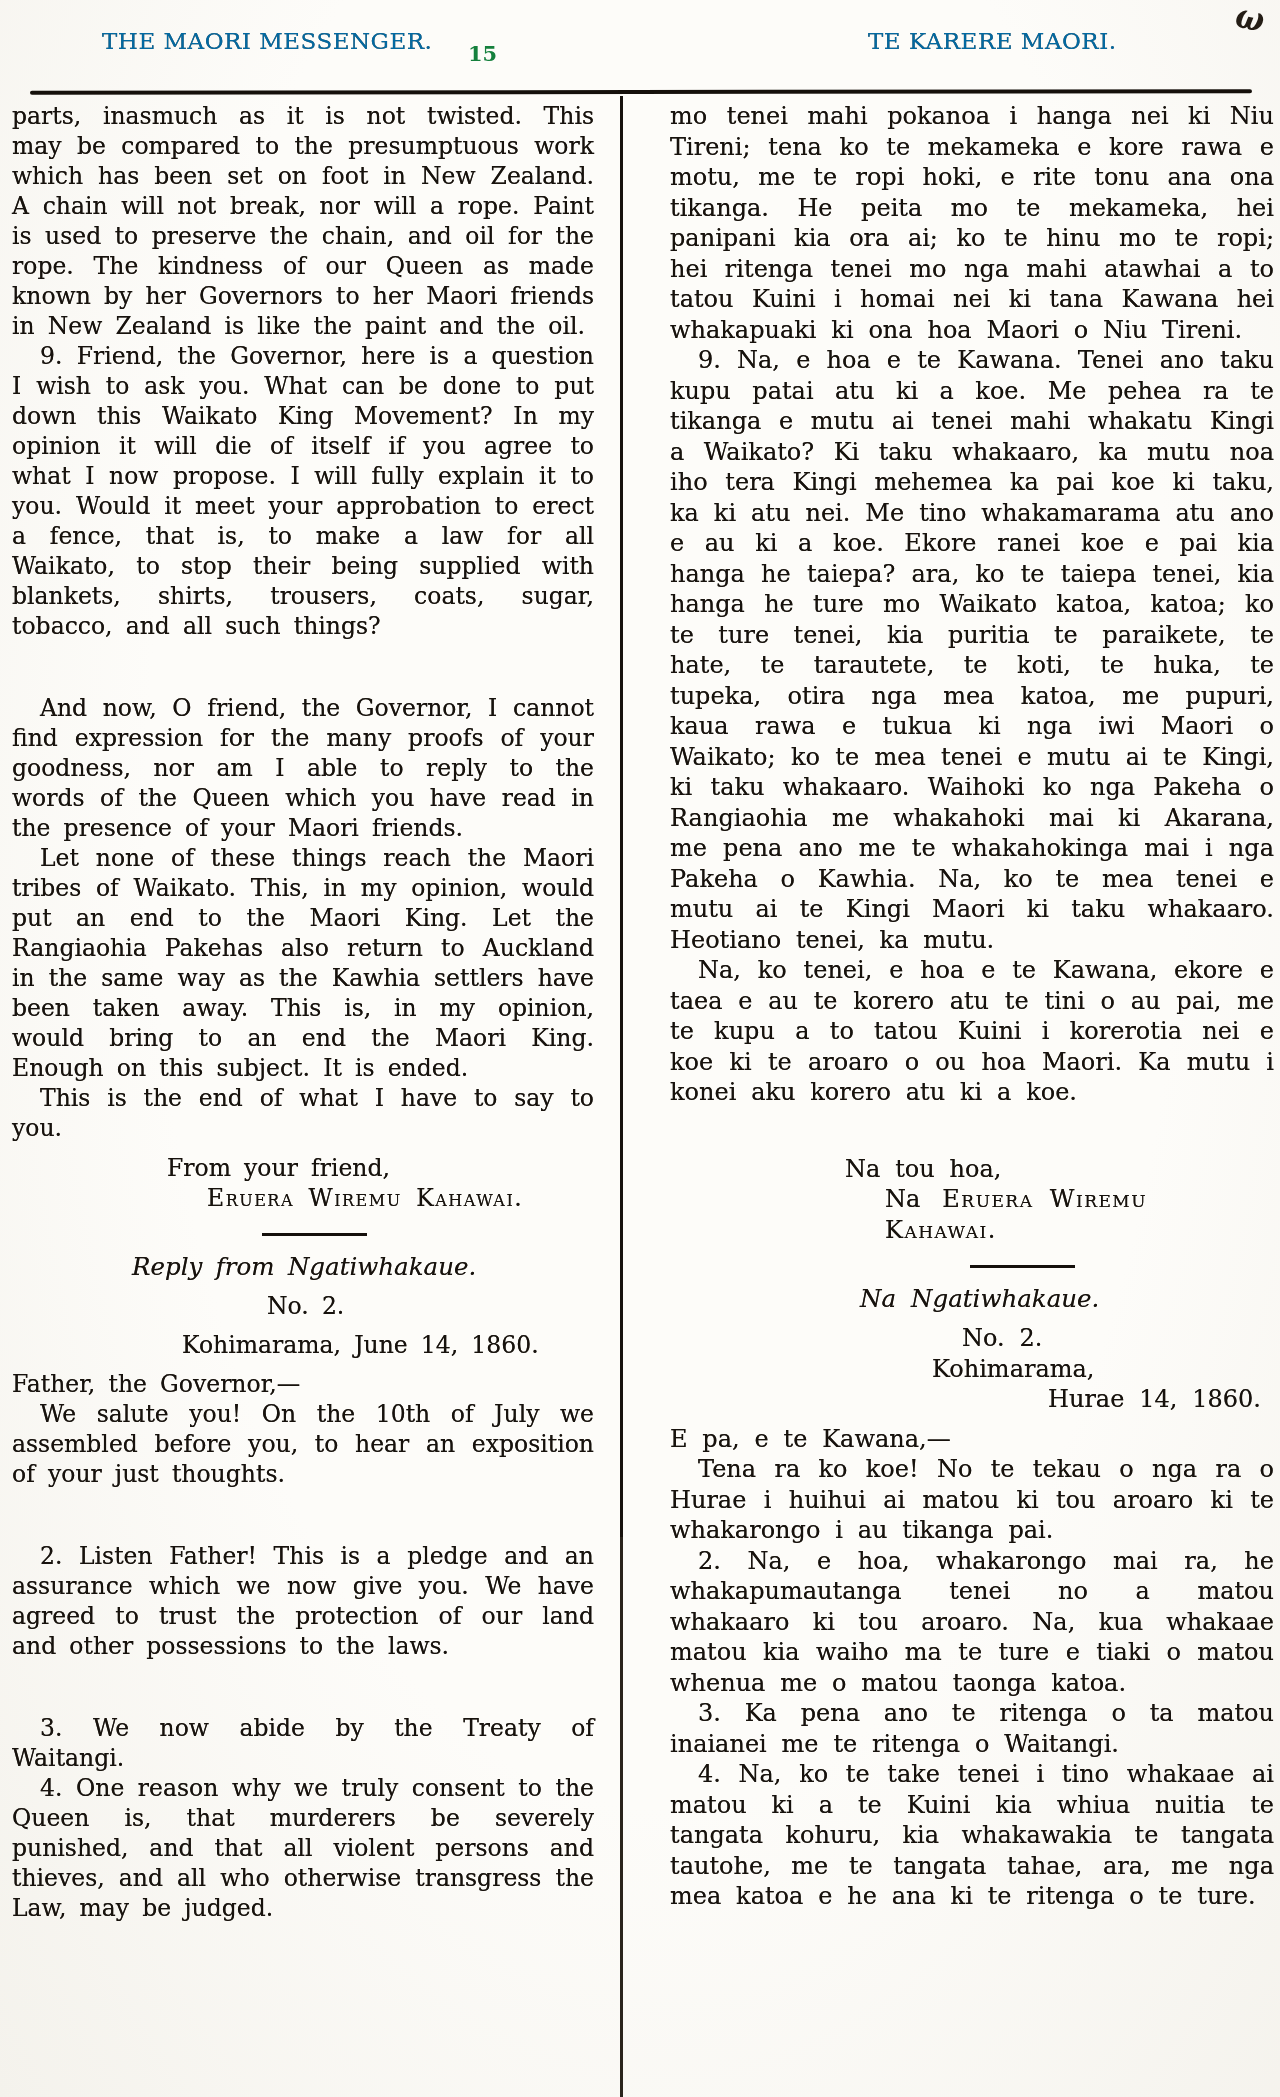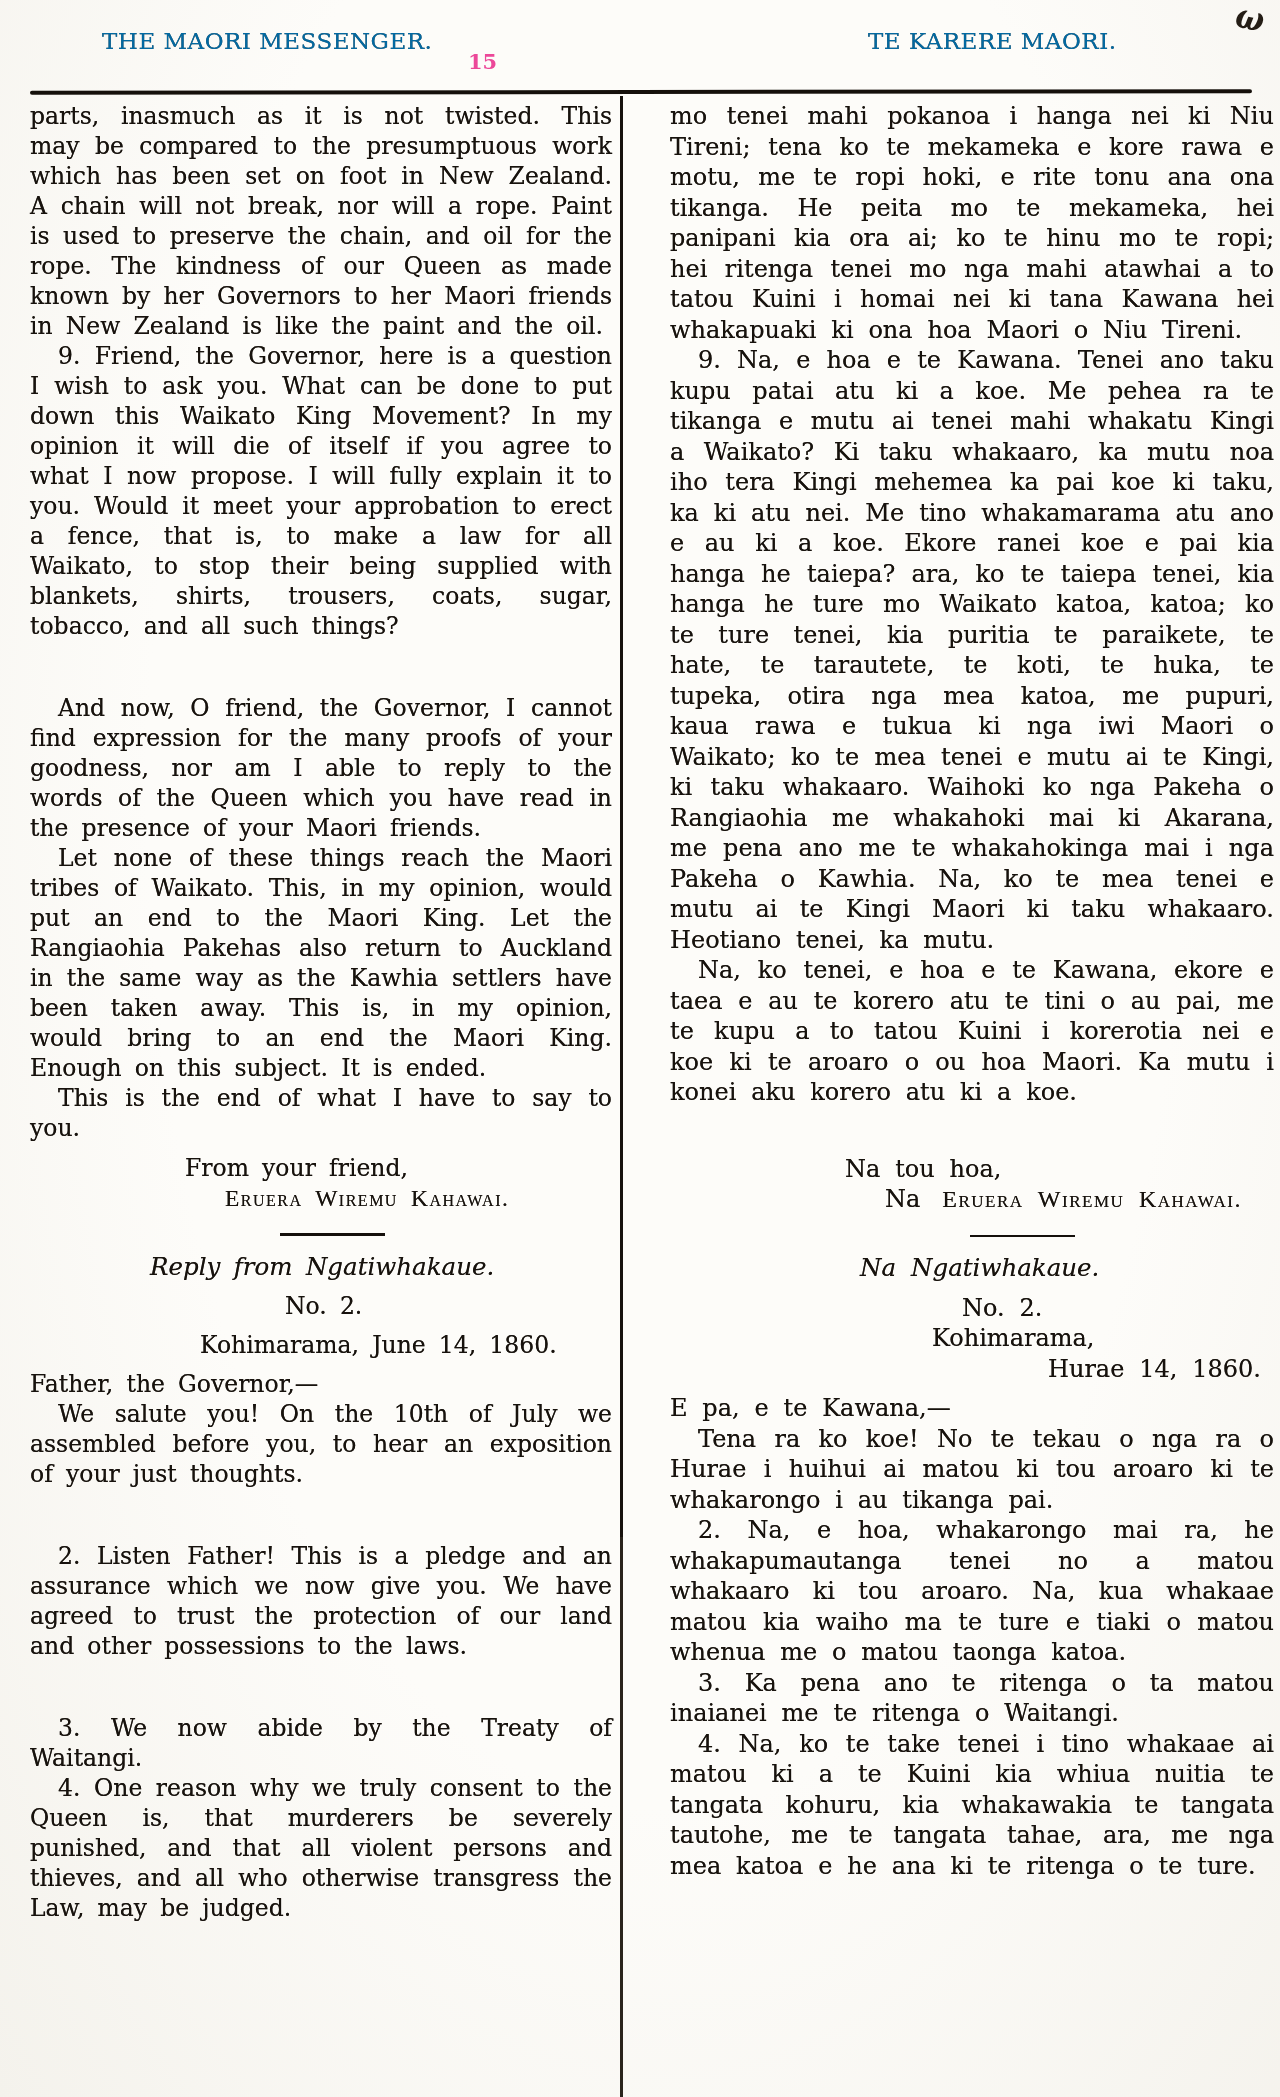--- a/index.html
+++ b/index.html
@@ -9,43 +9,43 @@
     font-family:"DejaVu Serif","Liberation Serif",serif;
     color:#17120d;
   }
   .hdr-title{
     position:absolute;top:28px;font-size:23px;font-weight:normal;
     letter-spacing:0.5px;color:#0369a1;white-space:nowrap;
     text-shadow:0 0 0.6px rgba(20,15,10,0.7);
   }
   #title-left{left:102px;}
   #title-right{left:868px;}
-  #page-number{position:absolute;top:49px;left:468px;font-size:21px;font-weight:bold;color:#ec4899;}
+  #page-number{position:absolute;top:41px;left:468px;font-size:21px;font-weight:bold;color:#15803d;}
   #ink-mark{
     position:absolute;top:0px;left:1236px;font-size:30px;font-style:italic;font-weight:bold;
     transform:rotate(12deg) scaleY(1.15);color:#241d15;
   }
   #header-rule{
     position:absolute;top:90px;left:30px;width:1222px;height:3.5px;
     background:#15100b;border-radius:2px;transform:rotate(-0.08deg);
   }
   #column-divider{
     position:absolute;top:96px;left:620px;width:2.5px;height:2001px;
     background:linear-gradient(#17120d 0 72%, #2a241c 72% 100%);
   }
   .col{position:absolute;top:101px;text-shadow:0 0 0.55px rgba(22,16,10,0.75);}
-  #col-english{left:30px;width:582px;font-size:23.5px;line-height:30px;word-spacing:0.24em;}
+  #col-english{left:12px;width:582px;font-size:23.5px;line-height:30px;word-spacing:0.24em;}
   #col-maori{left:670px;width:604px;font-size:24px;line-height:30.5px;word-spacing:0.30em;}
   .par{margin:0;text-align:justify;text-indent:28px;}
   .first{text-indent:0;}
   .gap-lg{margin-top:52px;}
   .wide-just{word-spacing:0.55em;}
   .sig-from{padding-left:155px;margin-top:10px;}
   .sig-name{padding-left:195px;}
-  .smallcaps{font-variant:small-caps;letter-spacing:1.5px;font-family:Liberation Serif, serif;}
+  .smallcaps{font-variant:small-caps;letter-spacing:1.5px;}
   .m-sig-from{padding-left:175px;margin-top:46px;}
   .m-sig-name{padding-left:215px;}
   .m-sig-name .prefix{margin-right:22px;}
   .rule-short{width:105px;height:2.5px;background:#15100c;margin:20px 0 16px 250px;}
   .rule-short.m{margin-left:300px;}
   .reply-h{font-style:italic;font-size:24.5px;padding-left:120px;margin-top:8px;white-space:nowrap;}
   .reply-h.m{padding-left:190px;}
   .reply-no{padding-left:255px;margin-top:9px;}
   .reply-no.m{padding-left:292px;}
   .dateline{padding-left:170px;margin-top:9px;white-space:nowrap;}

